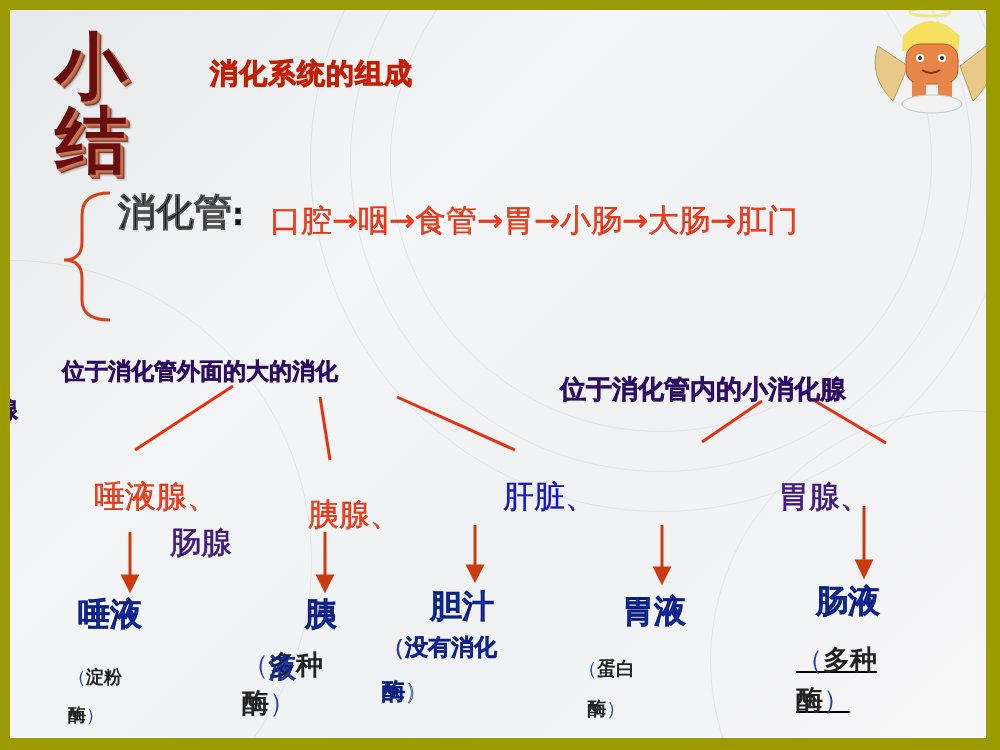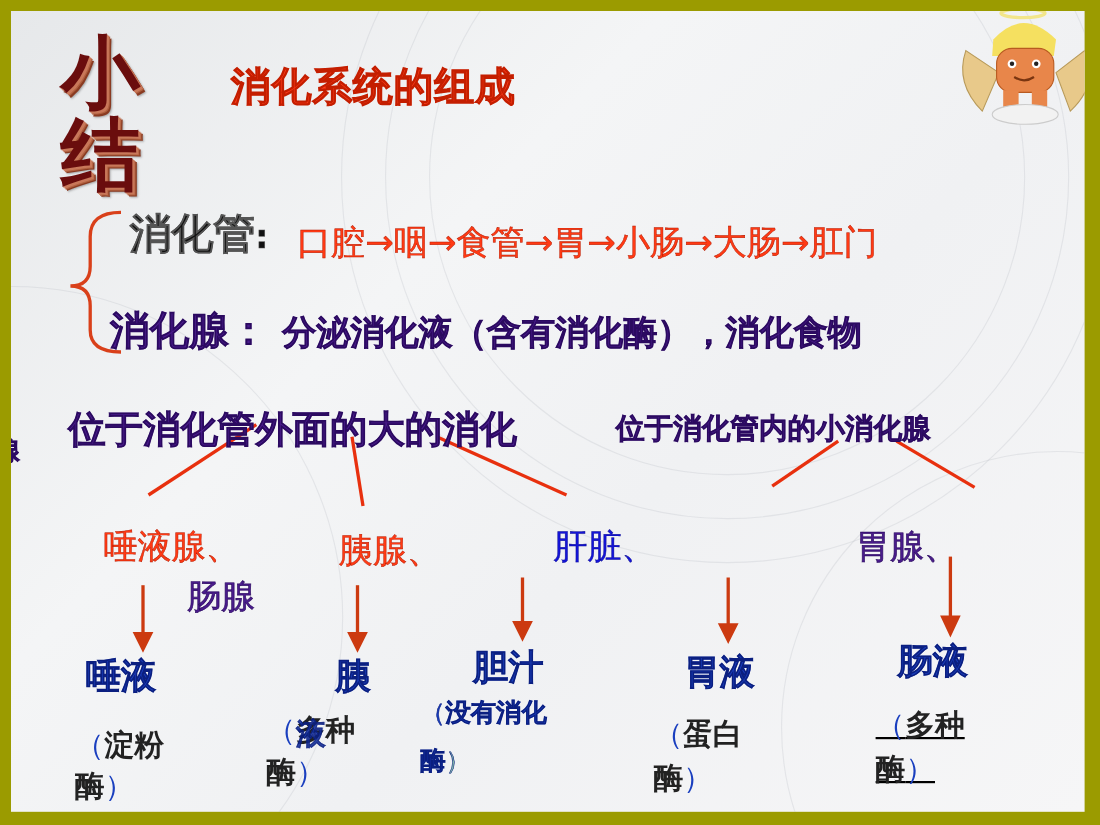--- a/index.html
+++ b/index.html
@@ -4,21 +4,21 @@
 <style>
   html, body { margin: 0; padding: 0; }
   body { width: 1000px; height: 750px; overflow: hidden; background: #9b9b00; position: relative;
          font-family: "DejaVu Sans", "Liberation Sans", sans-serif; }
   .slide { position: absolute; left: 10px; top: 10px; width: 976px; height: 728px; overflow: hidden;
            background: linear-gradient(135deg, #e6e8ea 0%, #f4f5f6 35%, #f0f1f3 60%, #f6f6f7 100%); }
   .swirl { position: absolute; border-radius: 50%; border: 1px solid rgba(180,185,190,0.25); }
   .abs { position: absolute; white-space: nowrap; font-weight: bold; }
   .heading3d { font-size: 72px; line-height: 76px; color: #6a0d0d; font-weight: 900;
                text-shadow: 1px 1px 0 #c9785a, 2px 2px 0 #c9785a, 3px 3px 0 #b0603f, 4px 4px 0 #8a3b22, 5px 5px 2px rgba(0,0,0,0.3); }
-  .title { font-size: 36px; color: #ff3b1a; -webkit-text-stroke: 1px #c41e00; letter-spacing: 1px; }
+  .title { font-size: 28px; color: #ff3b1a; -webkit-text-stroke: 1px #c41e00; letter-spacing: 1px; }
   .black { color: #111; -webkit-text-stroke: 0.5px #555; }
   .red { color: #ff3a14; -webkit-text-stroke: 0.4px #b01a00; font-weight: normal; }
   .purple { color: #4a1b8c; -webkit-text-stroke: 0.6px #2b0a60; }
   .blue { color: #1a3fbf; -webkit-text-stroke: 0.5px #0b1f80; }
   .bluebright { color: #1414d8; -webkit-text-stroke: 0.4px #0a0a90; font-weight: normal; }
   .paren { color: #1a3fbf; font-weight: normal; }
   .dark { color: #222; }
   svg.overlay { position: absolute; left: 0; top: 0; }
 </style>
 </head>
@@ -80,58 +80,54 @@
     </g>
   </svg>
 
   <div class="abs black" style="left:108px;top:177px;font-size:38px;">
     <span>消化管</span><span style="font-size:30px;">:</span>
   </div>
   <div class="abs" style="left:260px;top:190px;font-size:31px;">
     <span class="red">口腔</span><span class="red">→</span><span class="red">咽</span><span class="red">→</span><span class="red">食管</span><span class="red">→</span><span class="red">胃</span><span class="red">→</span><span class="red">小肠</span><span class="red">→</span><span class="red">大肠</span><span class="red">→</span><span class="red">肛门</span>
   </div>
 
-  <div class="abs purple" style="left:90px;top:267px;font-size:36px;">
-    <span>消化腺</span><span>：</span>
-    <span style="font-size:31px;">分泌消化液（含有消化酶），消化食物</span>
-  </div>
 
   <div class="abs purple" style="left:-16px;top:384px;font-size:24px;">腺</div>
 
-  <div class="abs purple" style="left:52px;top:346px;font-size:34px;margin-top:12px;">位于消化管外面的大的消化</div>
+  <div class="abs purple" style="left:52px;top:346px;font-size:23px;">位于消化管外面的大的消化</div>
   <div class="abs purple" style="left:550px;top:362px;font-size:26px;">位于消化管内的小消化腺</div>
 
   <div class="abs red" style="left:84px;top:466px;font-size:31px;">唾液腺、</div>
   <div class="abs purple" style="left:160px;top:512px;font-size:31px;font-weight:normal;">肠腺</div>
-  <div class="abs red" style="left:298px;top:470px;font-size:31px;">胰腺、</div>
+  <div class="abs red" style="left:298px;top:484px;font-size:31px;">胰腺、</div>
   <div class="abs bluebright" style="left:493px;top:466px;font-size:31px;">肝脏、</div>
   <div class="abs purple" style="left:768px;top:466px;font-size:31px;font-weight:normal;">胃腺、</div>
 
   <div class="abs blue" style="left:68px;top:583px;font-size:32px;text-align:right;">唾液</div>
   <div class="abs blue" style="left:295px;top:583px;font-size:32px;">胰</div>
   <div class="abs blue" style="left:420px;top:575px;font-size:32px;">胆汁</div>
   <div class="abs blue" style="left:612px;top:580px;font-size:32px;">胃液</div>
   <div class="abs blue" style="left:806px;top:570px;font-size:32px;">肠液</div>
 
-  <div class="abs" style="left:58px;top:648px;font-size:27px;line-height:38px;font-family:Liberation Serif, serif;">
+  <div class="abs" style="left:58px;top:648px;font-size:18px;line-height:38px;">
     <span class="paren">（</span><span class="dark">淀粉</span><br>
     <span class="dark">酶</span><span class="paren">）</span>
   </div>
 
   <div class="abs" style="left:232px;top:636px;font-size:27px;line-height:38px;">
     <span class="paren">（</span><span style="position:relative;"><span class="blue" style="position:absolute;left:0;top:0;opacity:0.9;">液</span><span class="dark">多种</span></span><br>
     <span class="dark">酶</span><span class="paren">）</span>
   </div>
 
   <div class="abs blue" style="left:372px;top:616px;font-size:23px;line-height:44px;font-family:Liberation Serif, serif;">
     <span class="paren">（</span><span>没有消化</span><br>
     <span>酶</span><span style="color:#7fb5a8;font-weight:normal;">）</span>
   </div>
 
-  <div class="abs" style="left:584px;top:638px;font-size:27px;line-height:40px;">
+  <div class="abs" style="left:568px;top:638px;font-size:19px;line-height:40px;text-align:center;">
     <span class="paren">（</span><span class="dark">蛋白</span><br>
     <span class="dark">酶</span><span class="paren">）</span>
   </div>
 
   <div class="abs" style="left:786px;top:630px;font-size:27px;line-height:40px;text-decoration:underline;">
     <span class="paren">（</span><span class="dark">多种</span><br>
     <span class="dark">酶</span><span class="paren">）</span>
   </div>
 </div>
 

